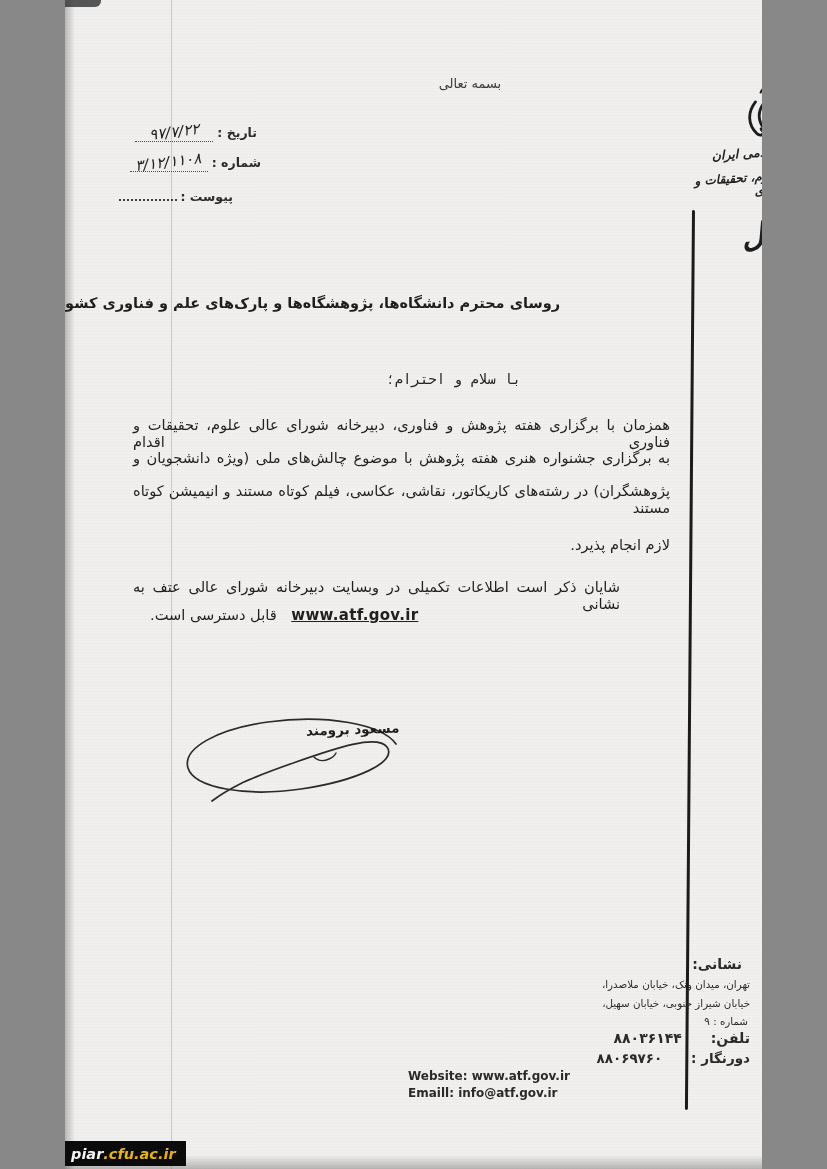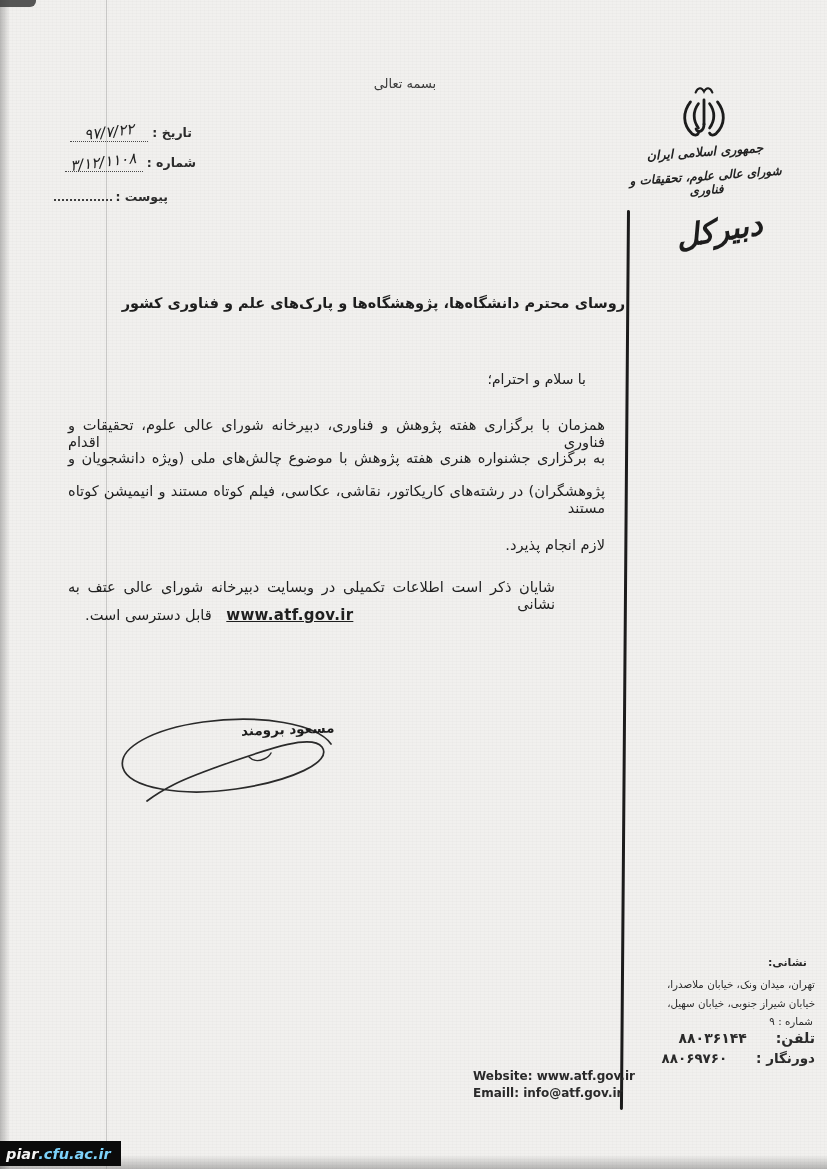--- a/index.html
+++ b/index.html
@@ -1,18 +1,18 @@
 <!DOCTYPE html>
 <html lang="fa"><head>
 <meta charset="utf-8">
 <style>
   html,body{margin:0;padding:0;background:#888;}
   .page{
     position:relative;
-    width:827px;height:1169px;
+    width:697px;height:1169px;
     margin:0 auto;
     background-color:#f1f0ee;
     background-image:
       repeating-linear-gradient(0deg, rgba(0,0,0,0.015) 0 1px, transparent 1px 3px),
       repeating-linear-gradient(90deg, rgba(0,0,0,0.012) 0 1px, transparent 1px 4px);
     overflow:hidden;
     font-family:"DejaVu Sans", sans-serif;
     color:#262626;
   }
   
@@ -47,55 +47,55 @@
     transform:rotate(-7deg);color:#222;}
   .dotline{display:inline-block;border-bottom:1.5px dotted #4a4a4a;min-width:78px;text-align:center;}
   .row-date{top:8px;right:18px;}
   .row-num{top:38px;right:14px;}
   .row-att{top:74px;right:42px;text-align:right;}
   .att-dots{display:inline-block;width:58px;border-bottom:2px dotted #3f3f3f;height:10px;}
 
   
   .recipient{position:absolute;top:295px;right:202px;direction:rtl;
     font-size:14.5px;font-weight:bold;color:#1e1e1e;white-space:nowrap;}
-  .salutation{position:absolute;top:371px;right:241px;direction:rtl;font-size:14px;color:#222;}
+  .salutation{position:absolute;top:371px;right:241px;direction:rtl;font-size:14px;color:#222;font-family:Liberation Mono, monospace;}
   .bodyline{position:absolute;left:68px;width:537px;direction:rtl;font-size:14.6px;
     color:#1f1f1f;text-align:justify;text-align-last:justify;white-space:normal;}
   .bodyline.lastline{text-align-last:right;}
   .closing1{padding-right:0;box-sizing:border-box;}
   .closing2{position:absolute;left:85px;width:543px;direction:rtl;font-size:14.6px;
     color:#1f1f1f;text-align:left;}
   .url{font-weight:bold;text-decoration:underline;letter-spacing:.3px;margin-left:10px;
     font-size:15px;}
 
   
   .sig-wrap{position:absolute;left:103px;top:700px;width:245px;height:110px;}
   .sig-wrap svg{position:absolute;left:0;top:0;}
   .sig-name{position:absolute;top:21px;right:14px;direction:rtl;font-size:13.5px;
     font-weight:bold;color:#1c1c1c;transform:rotate(-2deg);}
 
   
   .footer{position:absolute;right:12px;top:952px;width:180px;direction:rtl;color:#2a2a2a;}
   .f-line{position:absolute;right:0;white-space:nowrap;}
-  .f-addrlabel{top:4px;right:8px;font-size:11px;font-weight:bold;}
+  .f-addrlabel{top:4px;right:8px;font-size:14px;font-weight:bold;}
   .f-a1{top:26px;font-size:10.3px;}
   .f-a2{top:45px;font-size:10.3px;}
   .f-a3{top:63px;right:2px;font-size:10.3px;}
   .f-tel{top:78px;font-size:14px;font-weight:bold;}
   .f-fax{top:98px;font-size:13.5px;font-weight:bold;}
   .f-web{top:117px;direction:ltr;right:auto;left:-162px;font-size:12px;font-weight:bold;}
   .f-mail{top:134px;direction:ltr;right:auto;left:-162px;font-size:12px;font-weight:bold;}
   .f-val{margin-right:24px;}
 
   
   .watermark{position:absolute;left:0;top:1141px;height:23px;background:#0b0b0b;
     padding:2px 10px 0 6px;display:flex;align-items:center;
     font-style:italic;font-weight:bold;font-size:14.5px;line-height:21px;}
   .wm-prefix{color:#f4f4f4;}
-  .wm-suffix{color:#7dd3fc;}
+  .wm-suffix{color:#eab308;}
 </style>
 </head>
 <body>
 
 <div class="page">
 
   <div class="edge-left"></div>
   <div class="edge-bottom"></div>
   <div class="fold-line"></div>
   <div class="corner-smudge"></div>

